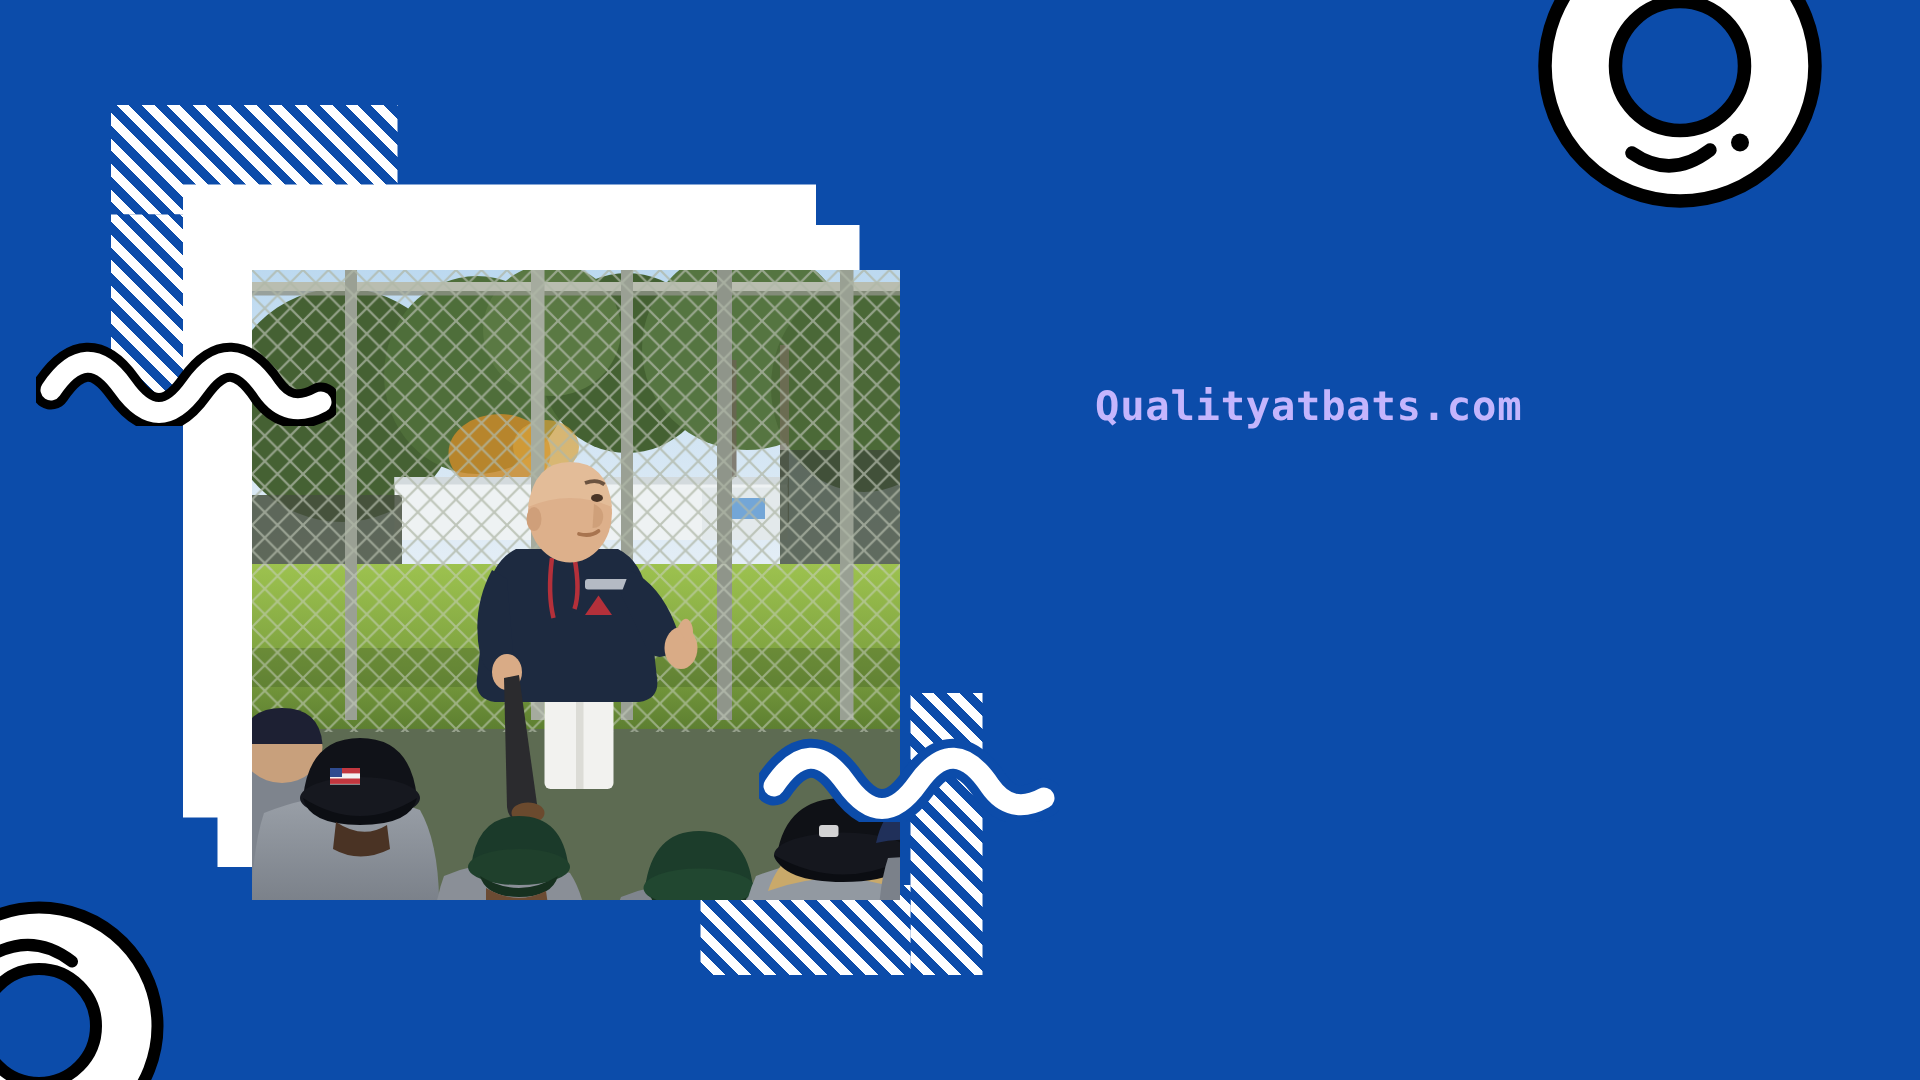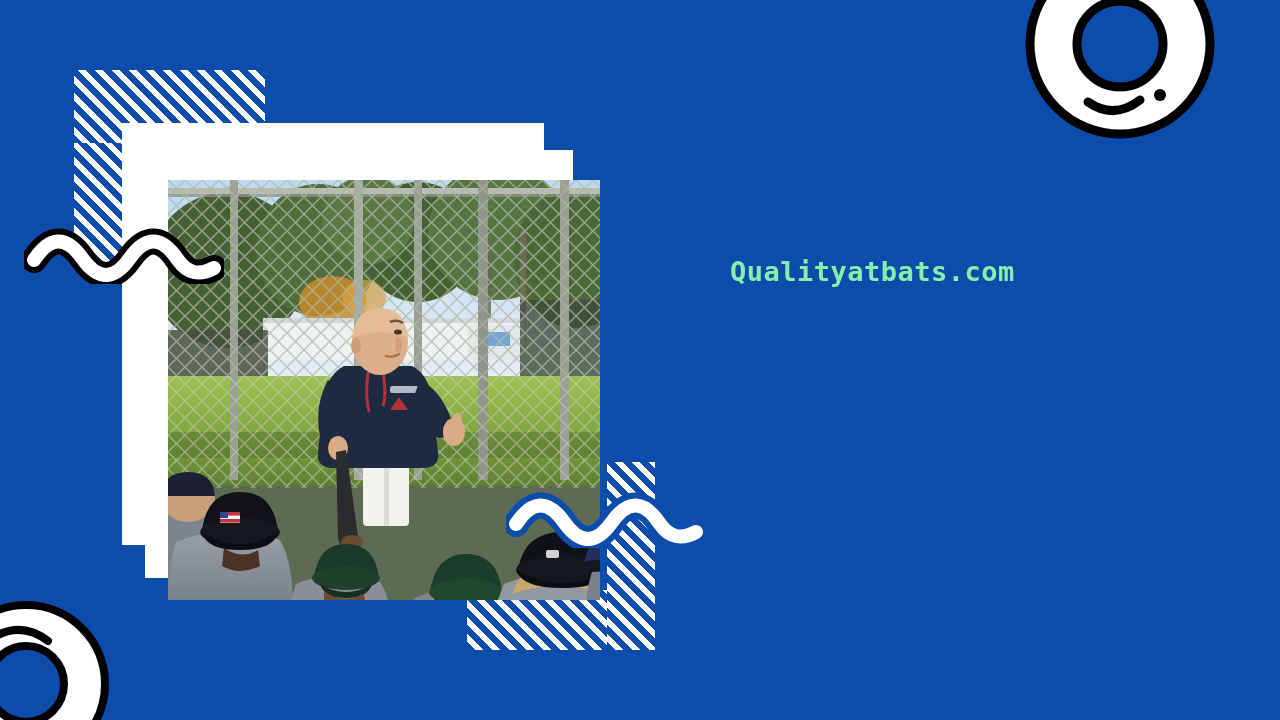--- a/index.html
+++ b/index.html
@@ -81,21 +81,21 @@
     font-size: 70px;
     line-height: 0.99;
     letter-spacing: 1.5px;
     text-transform: uppercase;
     white-space: pre-line;
   }
 
   #website {
     margin: 0;
     padding-top: 52px;
-    color: #86efac;
+    color: #c4b5fd;
     font-family: "DejaVu Sans Mono", monospace;
     font-weight: bold;
     font-size: 27px;
     letter-spacing: 0.5px;
   }
 </style>
 </head>
 <body>
 
 <div id="canvas">

